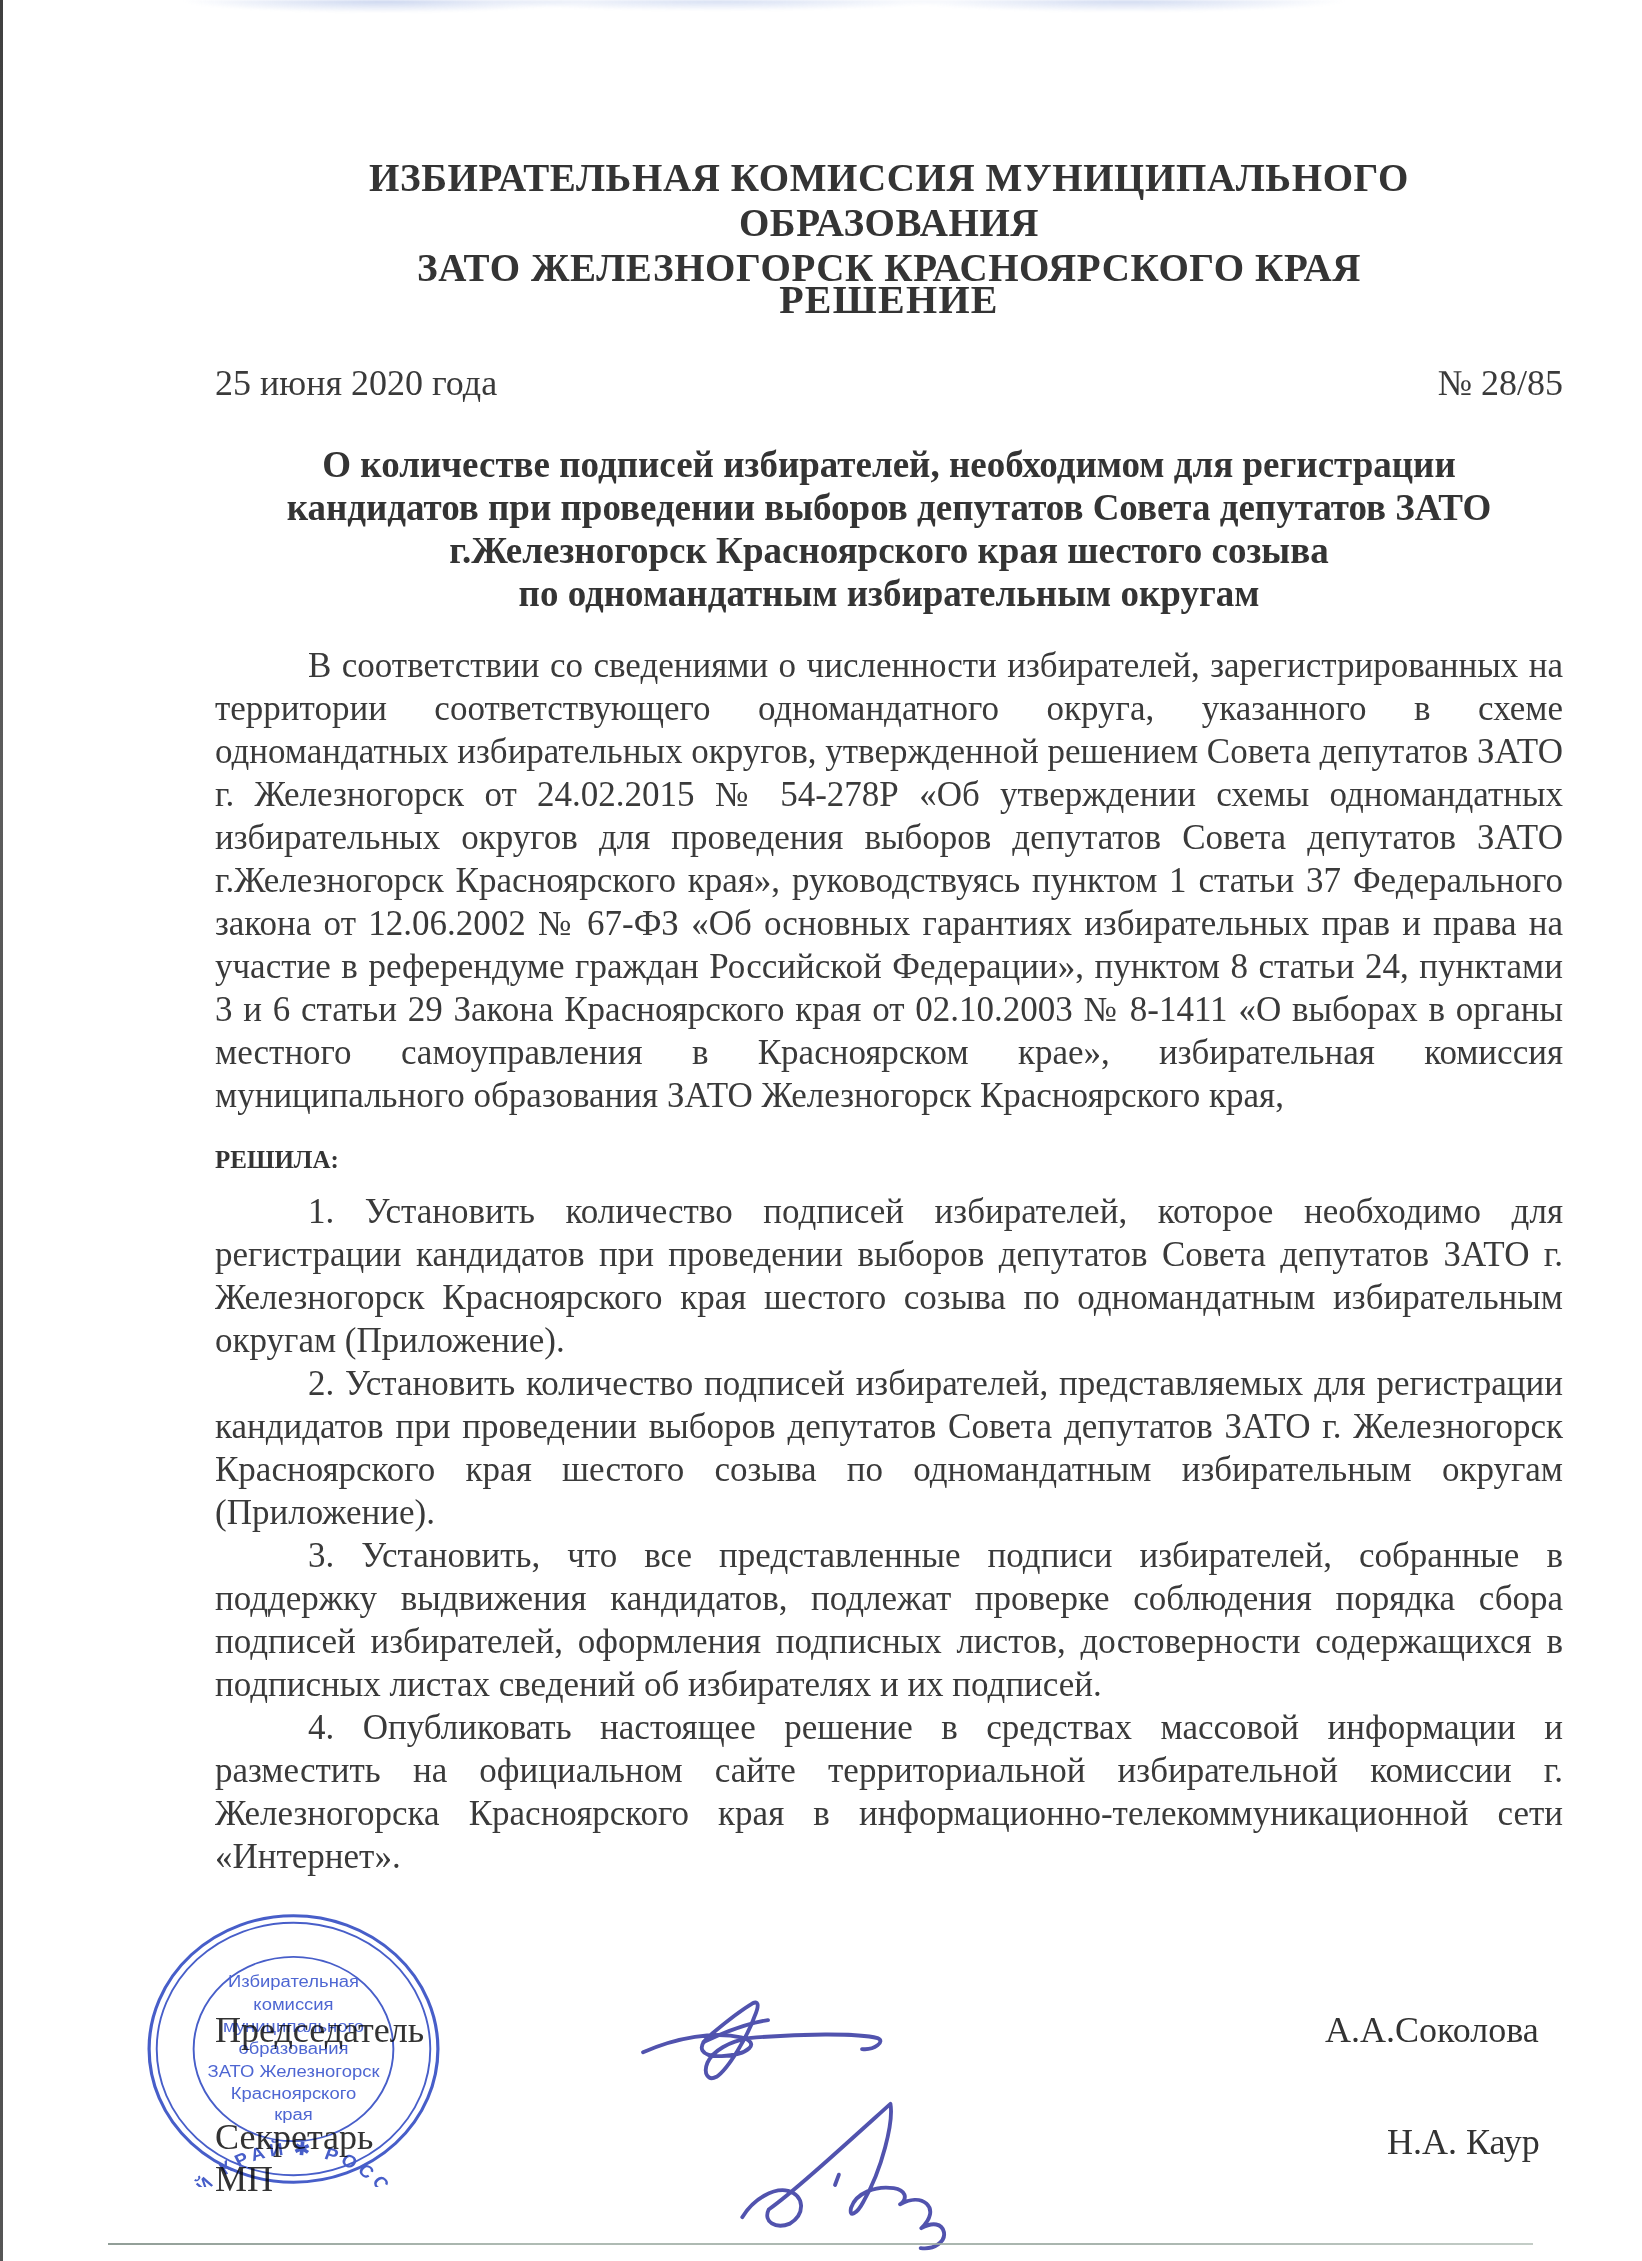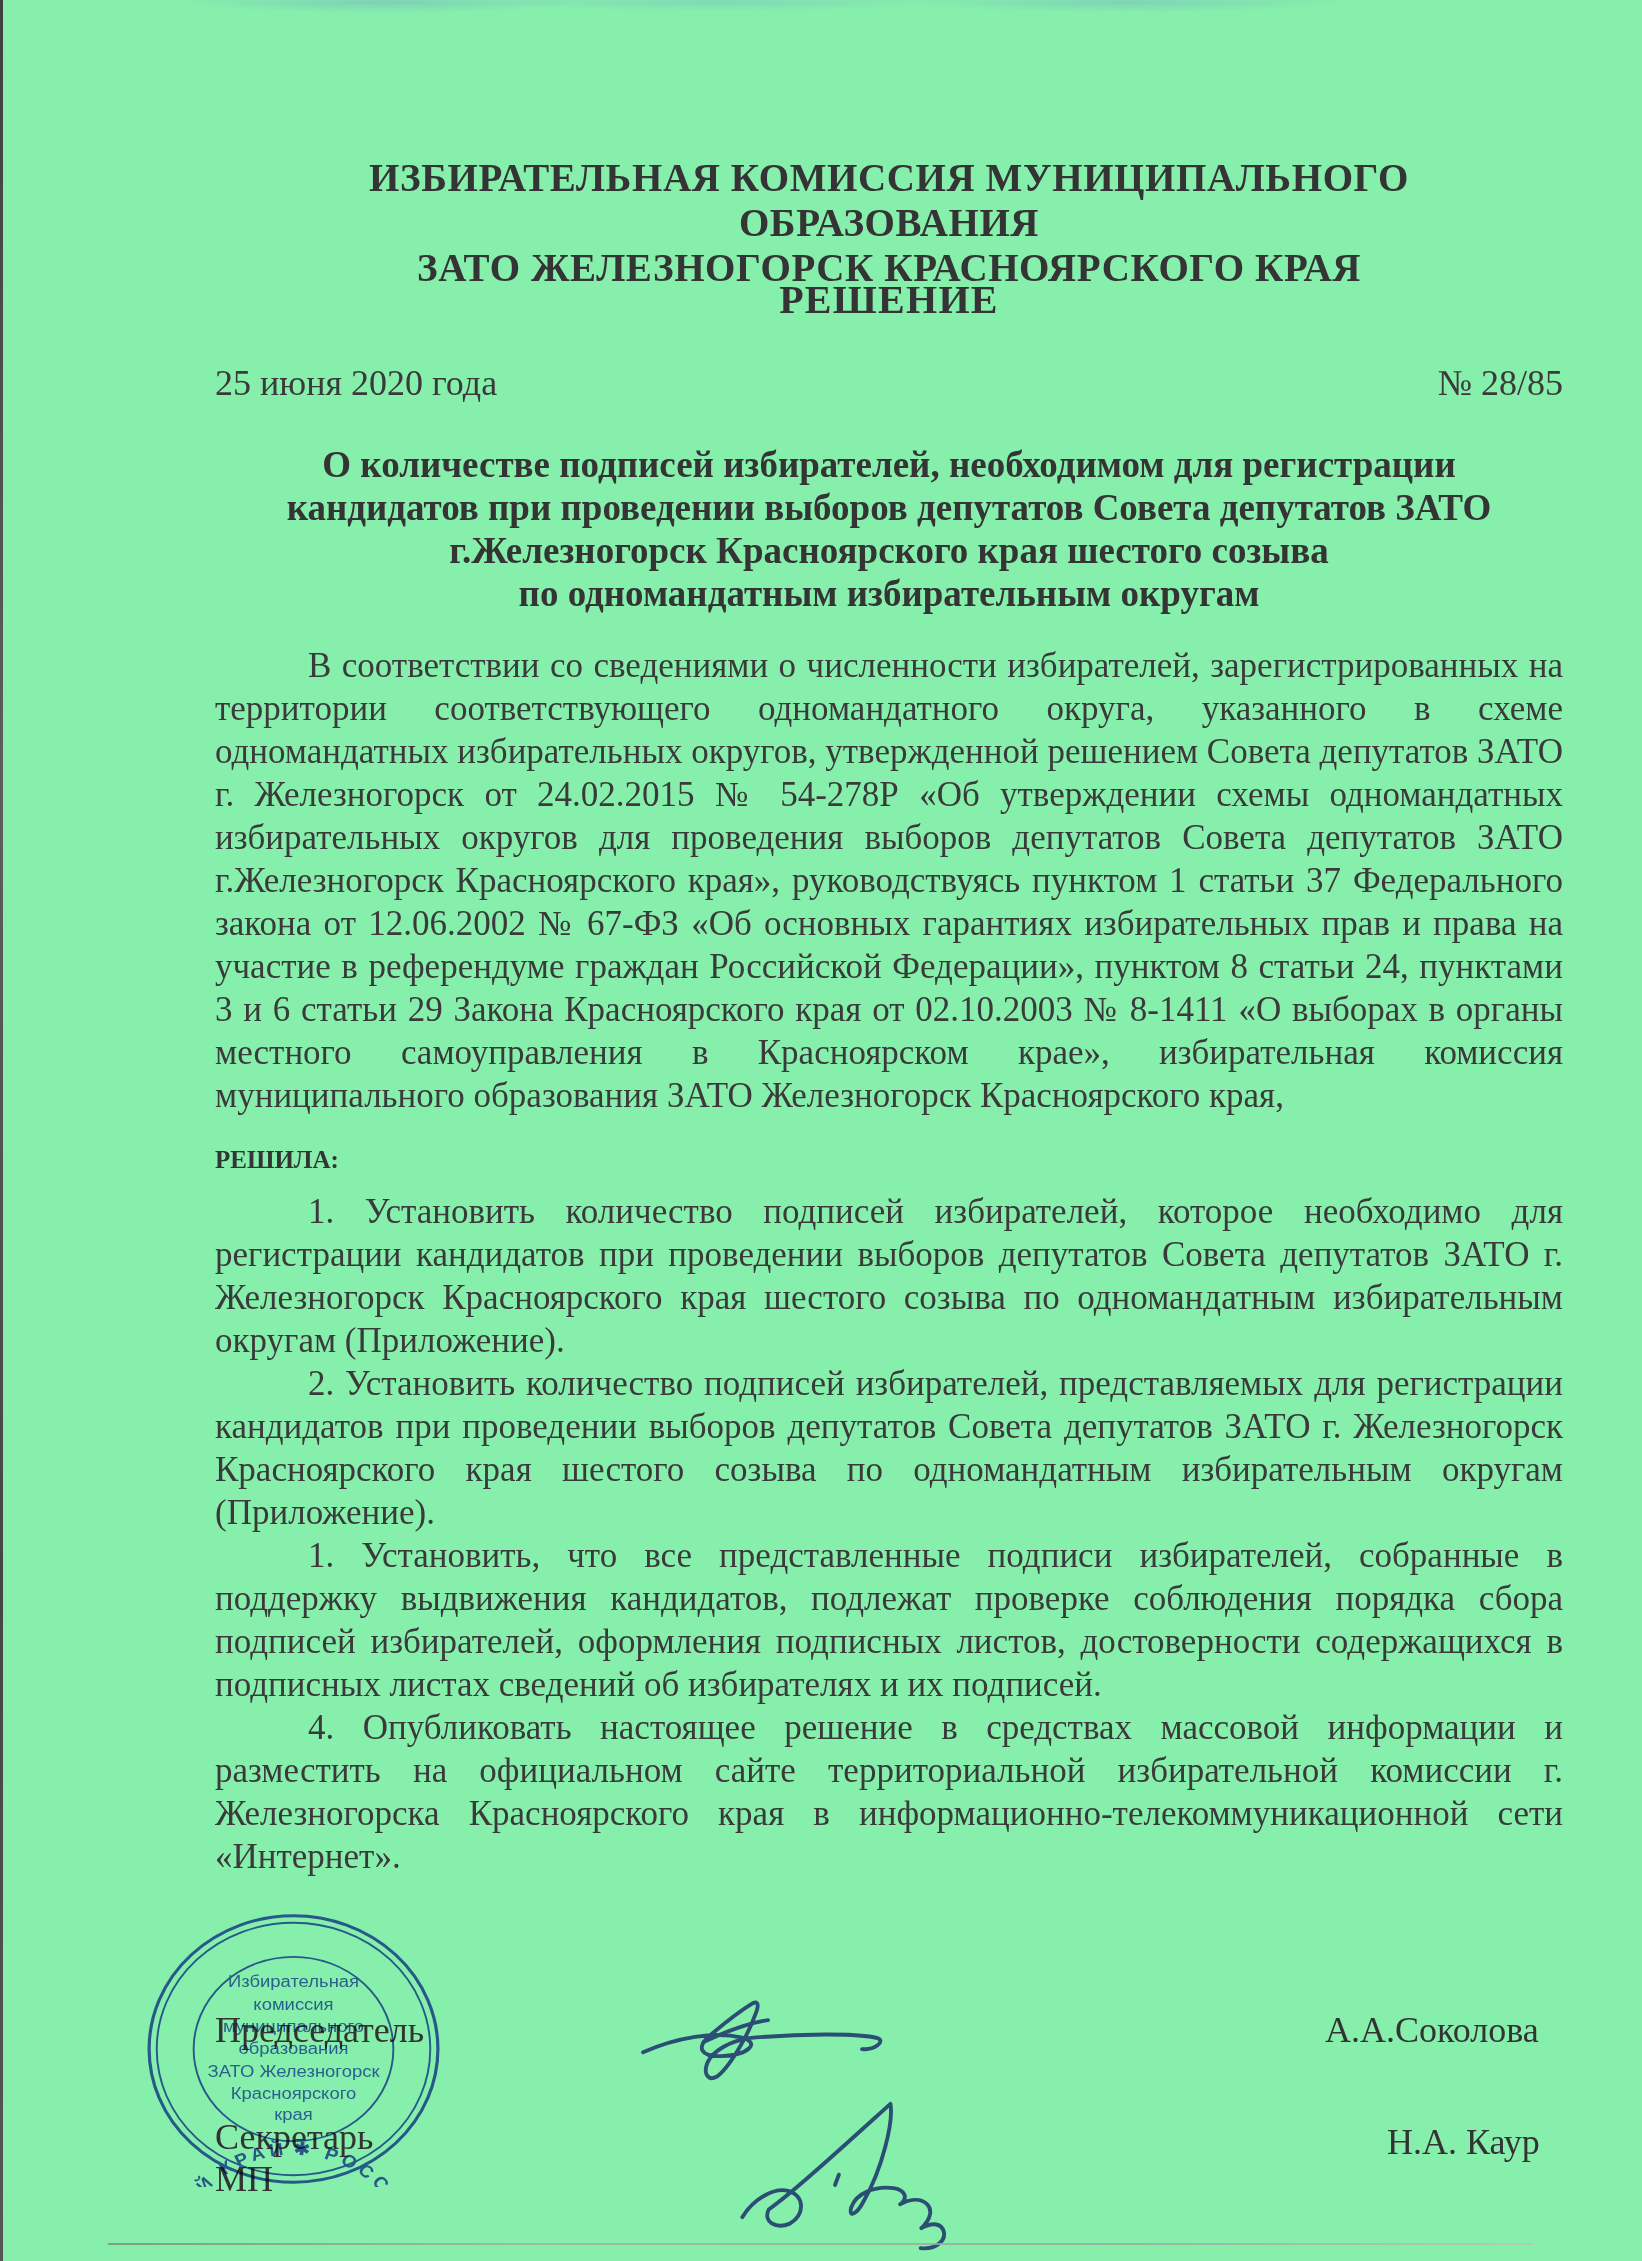--- a/index.html
+++ b/index.html
@@ -1,19 +1,19 @@
 <!DOCTYPE html>
 <html style="font-size:10.3px"><head>
 <meta charset="utf-8">
 <style>
   html,body{margin:0;padding:0;background:#e8e8e8;}
   #page{
     position:relative;
     width:1643px;height:2261px;
-    background:#86efac;
+    background:#ffffff;
     overflow:hidden;
     font-family:"Liberation Serif", serif;
     color:#383838;
   }
   
   .left-edge-artifact{
     position:absolute;left:0;top:0;width:3.2px;height:2261px;
     background:linear-gradient(#3f3f3f,#5d5d5d 35%,#454545 70%,#565656);
   }
   .top-smudge-artifact{
@@ -108,21 +108,21 @@
     <div>кандидатов при проведении выборов депутатов Совета депутатов ЗАТО</div>
     <div>г.Железногорск Красноярского края шестого созыва</div>
     <div>по одномандатным избирательным округам</div>
   </div>
 
   <div class="body-text">
     <p>В соответствии со сведениями о численности избирателей, зарегистрированных на территории соответствующего одномандатного округа, указанного в схеме одномандатных избирательных округов, утвержденной решением Совета депутатов ЗАТО г. Железногорск от 24.02.2015 № 54-278Р «Об утверждении схемы одномандатных избирательных округов для проведения выборов депутатов Совета депутатов ЗАТО г.Железногорск Красноярского края», руководствуясь пунктом 1 статьи 37 Федерального закона от 12.06.2002 № 67-ФЗ «Об основных гарантиях избирательных прав и права на участие в референдуме граждан Российской Федерации», пунктом 8 статьи 24, пунктами 3 и 6 статьи 29 Закона Красноярского края от 02.10.2003 № 8-1411 «О выборах в органы местного самоуправления в Красноярском крае», избирательная комиссия муниципального образования ЗАТО Железногорск Красноярского края,</p>
     <p class="resolved-label">РЕШИЛА:</p>
     <p>1. Установить количество подписей избирателей, которое необходимо для регистрации кандидатов при проведении выборов депутатов Совета депутатов ЗАТО г. Железногорск Красноярского края шестого созыва по одномандатным избирательным округам (Приложение).</p>
     <p>2. Установить количество подписей избирателей, представляемых для регистрации кандидатов при проведении выборов депутатов Совета депутатов ЗАТО г. Железногорск Красноярского края шестого созыва по одномандатным избирательным округам (Приложение).</p>
-    <p>1. Установить, что все представленные подписи избирателей, собранные в поддержку выдвижения кандидатов, подлежат проверке соблюдения порядка сбора подписей избирателей, оформления подписных листов, достоверности содержащихся в подписных листах сведений об избирателях и их подписей.</p>
+    <p>3. Установить, что все представленные подписи избирателей, собранные в поддержку выдвижения кандидатов, подлежат проверке соблюдения порядка сбора подписей избирателей, оформления подписных листов, достоверности содержащихся в подписных листах сведений об избирателях и их подписей.</p>
     <p>4. Опубликовать настоящее решение в средствах массовой информации и разместить на официальном сайте территориальной избирательной комиссии г. Железногорска Красноярского края в информационно-телекоммуникационной сети «Интернет».</p>
   </div>
 
   <div class="sig-text role-chairman">Председатель</div>
   <div class="sig-text name-chairman">А.А.Соколова</div>
   <div class="sig-text role-secretary">Секретарь</div>
   <div class="sig-text name-secretary">Н.А. Каур</div>
   <div class="sig-text seal-mark">МП</div>
 
   <svg class="stamp-svg" viewBox="0 0 470 470" preserveAspectRatio="none">

